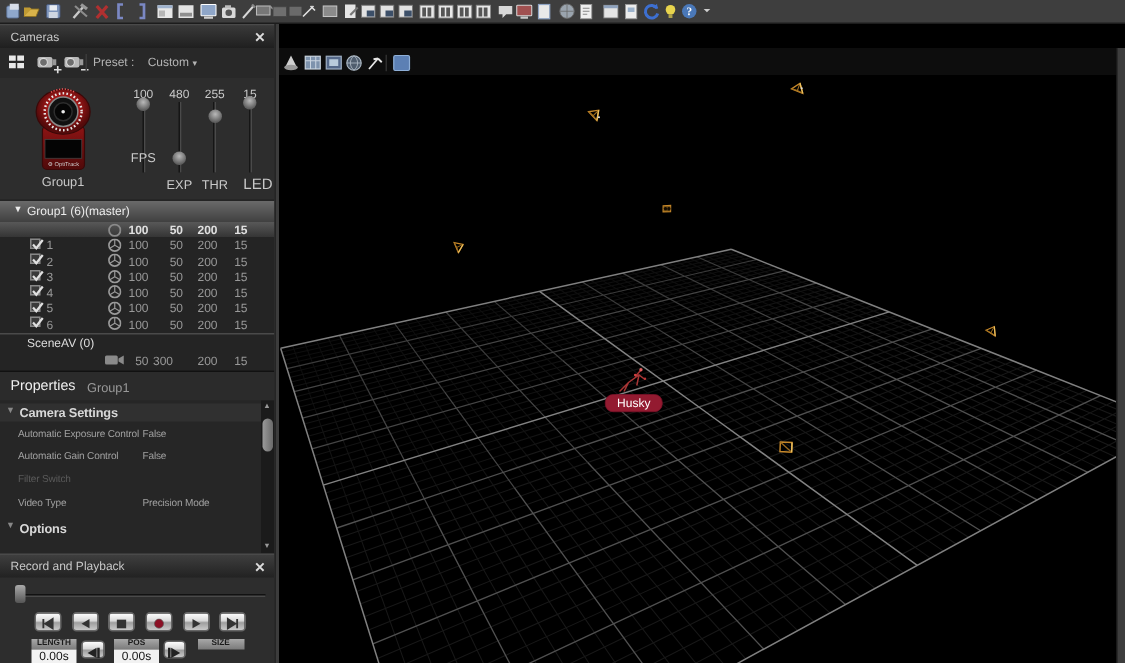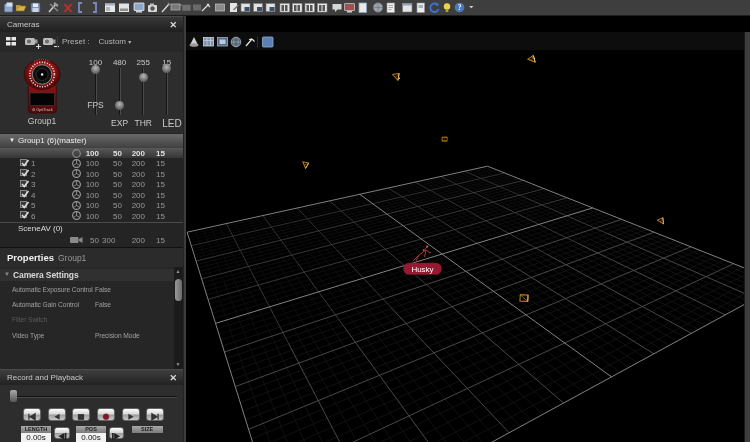--- a/index.html
+++ b/index.html
@@ -338,35 +338,39 @@
             <rect x="0" y="1" width="8.5" height="6" rx="1" fill="#8a8a8a"></rect>
             <path d="M9 3 L12.5 1 L12.5 7 L9 5 Z" fill="#8a8a8a"></path>
           </svg>
 <span class="abs" style="left:79px;top:2px;width:20px;text-align:right">50</span>
 <span class="abs" style="left:102px;top:2px;width:20px;text-align:left">300</span>
 <span class="abs" style="left:125px;top:2px;width:20px;text-align:right">200</span>
 <span class="abs" style="left:145px;top:2px;width:20px;text-align:right">15</span>
 </div>
 </div>
 <div class="abs" style="left:0;top:231px;width:183px;height:20px;background:#2b2b2b;border-top:1px solid #111">
-<span class="abs" style="left:7px;top:4px;font-size:9.5px;font-weight:bold;color:#f0f0f0">Properties</span>
+<span class="abs" style="left:7px;top:4px;font-size:9.5px;font-weight:normal;color:#f0f0f0">Properties</span>
 <span class="abs" style="left:58px;top:5px;font-size:8.5px;color:#999">Group1</span>
       </div>
 <div class="abs" style="left:0;top:251px;width:183px;height:102px;background:#262626;font-size:6.7px;letter-spacing:-0.1px">
 <div class="abs" style="left:0;top:2px;width:174px;height:12px;background:#303030">
           <span class="abs" style="left:4px;top:2px;font-size:6px;color:#888">▼</span>
           <span class="abs" style="left:13px;top:1px;font-weight:bold;color:#d8d8d8;font-size:8.5px">Camera Settings</span>
         </div>
 <span class="abs" style="left:12px;top:19.0px;color:#a0a0a0">Automatic Exposure Control</span>
 <span class="abs" style="left:95px;top:19.0px;color:#a0a0a0">False</span>
 <span class="abs" style="left:12px;top:34.2px;color:#a0a0a0">Automatic Gain Control</span>
 <span class="abs" style="left:95px;top:34.2px;color:#a0a0a0">False</span>
 <span class="abs" style="left:12px;top:49.4px;color:#5a5a5a">Filter Switch</span>
 <span class="abs" style="left:12px;top:64.6px;color:#a0a0a0">Video Type</span>
 <span class="abs" style="left:95px;top:64.6px;color:#a0a0a0">Precision Mode</span>
+<div class="abs" style="left:0;top:79px;width:174px;height:12px">
+          <span class="abs" style="left:4px;top:2px;font-size:6px;color:#888">▼</span>
+          <span class="abs" style="left:13px;top:1px;font-weight:bold;color:#d8d8d8;font-size:8.5px">Options</span>
+        </div>
 <div class="abs" style="left:174px;top:0;width:9px;height:102px;background:#1b1b1b">
 <div class="abs" style="left:1.5px;top:1px;font-size:5px;color:#999">▲</div>
 <div class="abs" style="left:1px;top:12px;width:7px;height:22px;border-radius:3.5px;background:linear-gradient(90deg,#9a9a9a,#6a6a6a)"></div>
 <div class="abs" style="left:1.5px;top:94px;font-size:5px;color:#999">▼</div>
 </div>
       </div>
 <div class="abs" style="left:0;top:353px;width:183px;height:73px;background:#2d2d2d">
 <div class="titlebar" style="background:linear-gradient(#3e3e3e,#222)">Record and Playback<span class="x">✕</span></div>
 <div class="abs" style="left:10px;top:27px;width:167px;height:2px;background:#111;border-bottom:1px solid #4a4a4a"></div>
 <div class="abs" style="left:10px;top:21px;width:7px;height:12px;border-radius:2px;background:linear-gradient(#aaa,#555)"></div>

